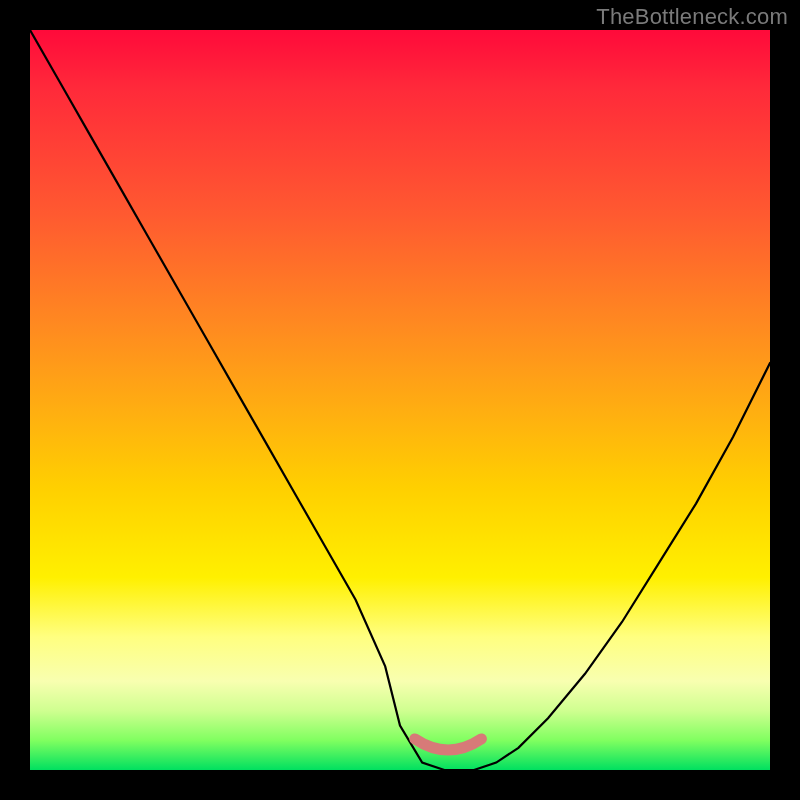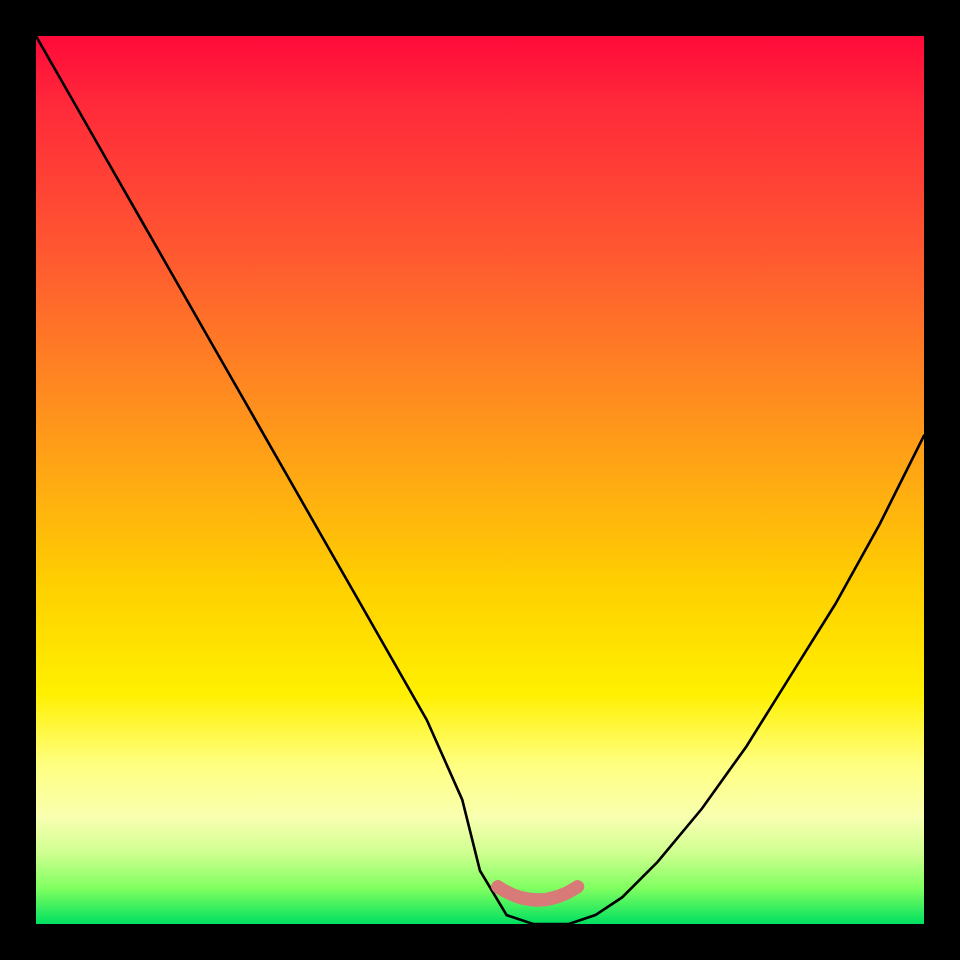--- a/index.html
+++ b/index.html
@@ -55,20 +55,21 @@
     color: #7a7a7a;
     font-size: 22px;
     font-weight: 500;
     letter-spacing: 0.2px;
   }
 </style>
 </head>
 <body>
 
 <div class="frame">
+  <div class="watermark">TheBottleneck.com</div>
 
   <div class="plot-area">
     <svg class="curve" viewBox="0 0 740 740" preserveAspectRatio="none">
 
       <path id="curve-path" fill="none" stroke="#000000" stroke-width="2.2" stroke-linecap="round" d="M0.00 0.00 L29.60 51.80 L59.20 103.60 L88.80 155.40 L118.40 207.20 L148.00 259.00 L177.60 310.80 L207.20 362.60 L236.80 414.40 L266.40 466.20 L296.00 518.00 L325.60 569.80 L355.20 636.40 L370.00 695.60 L392.20 732.60 L414.40 740.00 L429.20 740.00 L444.00 740.00 L466.20 732.60 L488.40 717.80 L518.00 688.20 L555.00 643.80 L592.00 592.00 L629.00 532.80 L666.00 473.60 L703.00 407.00 L740.00 333.00"></path>
 
       <path id="trough-path" fill="none" stroke="#d77a78" stroke-width="11" stroke-linecap="round" d="M 384.80 708.92 Q 418.10 731.12 451.40 708.92"></path>
     </svg>
   </div>
 </div>

